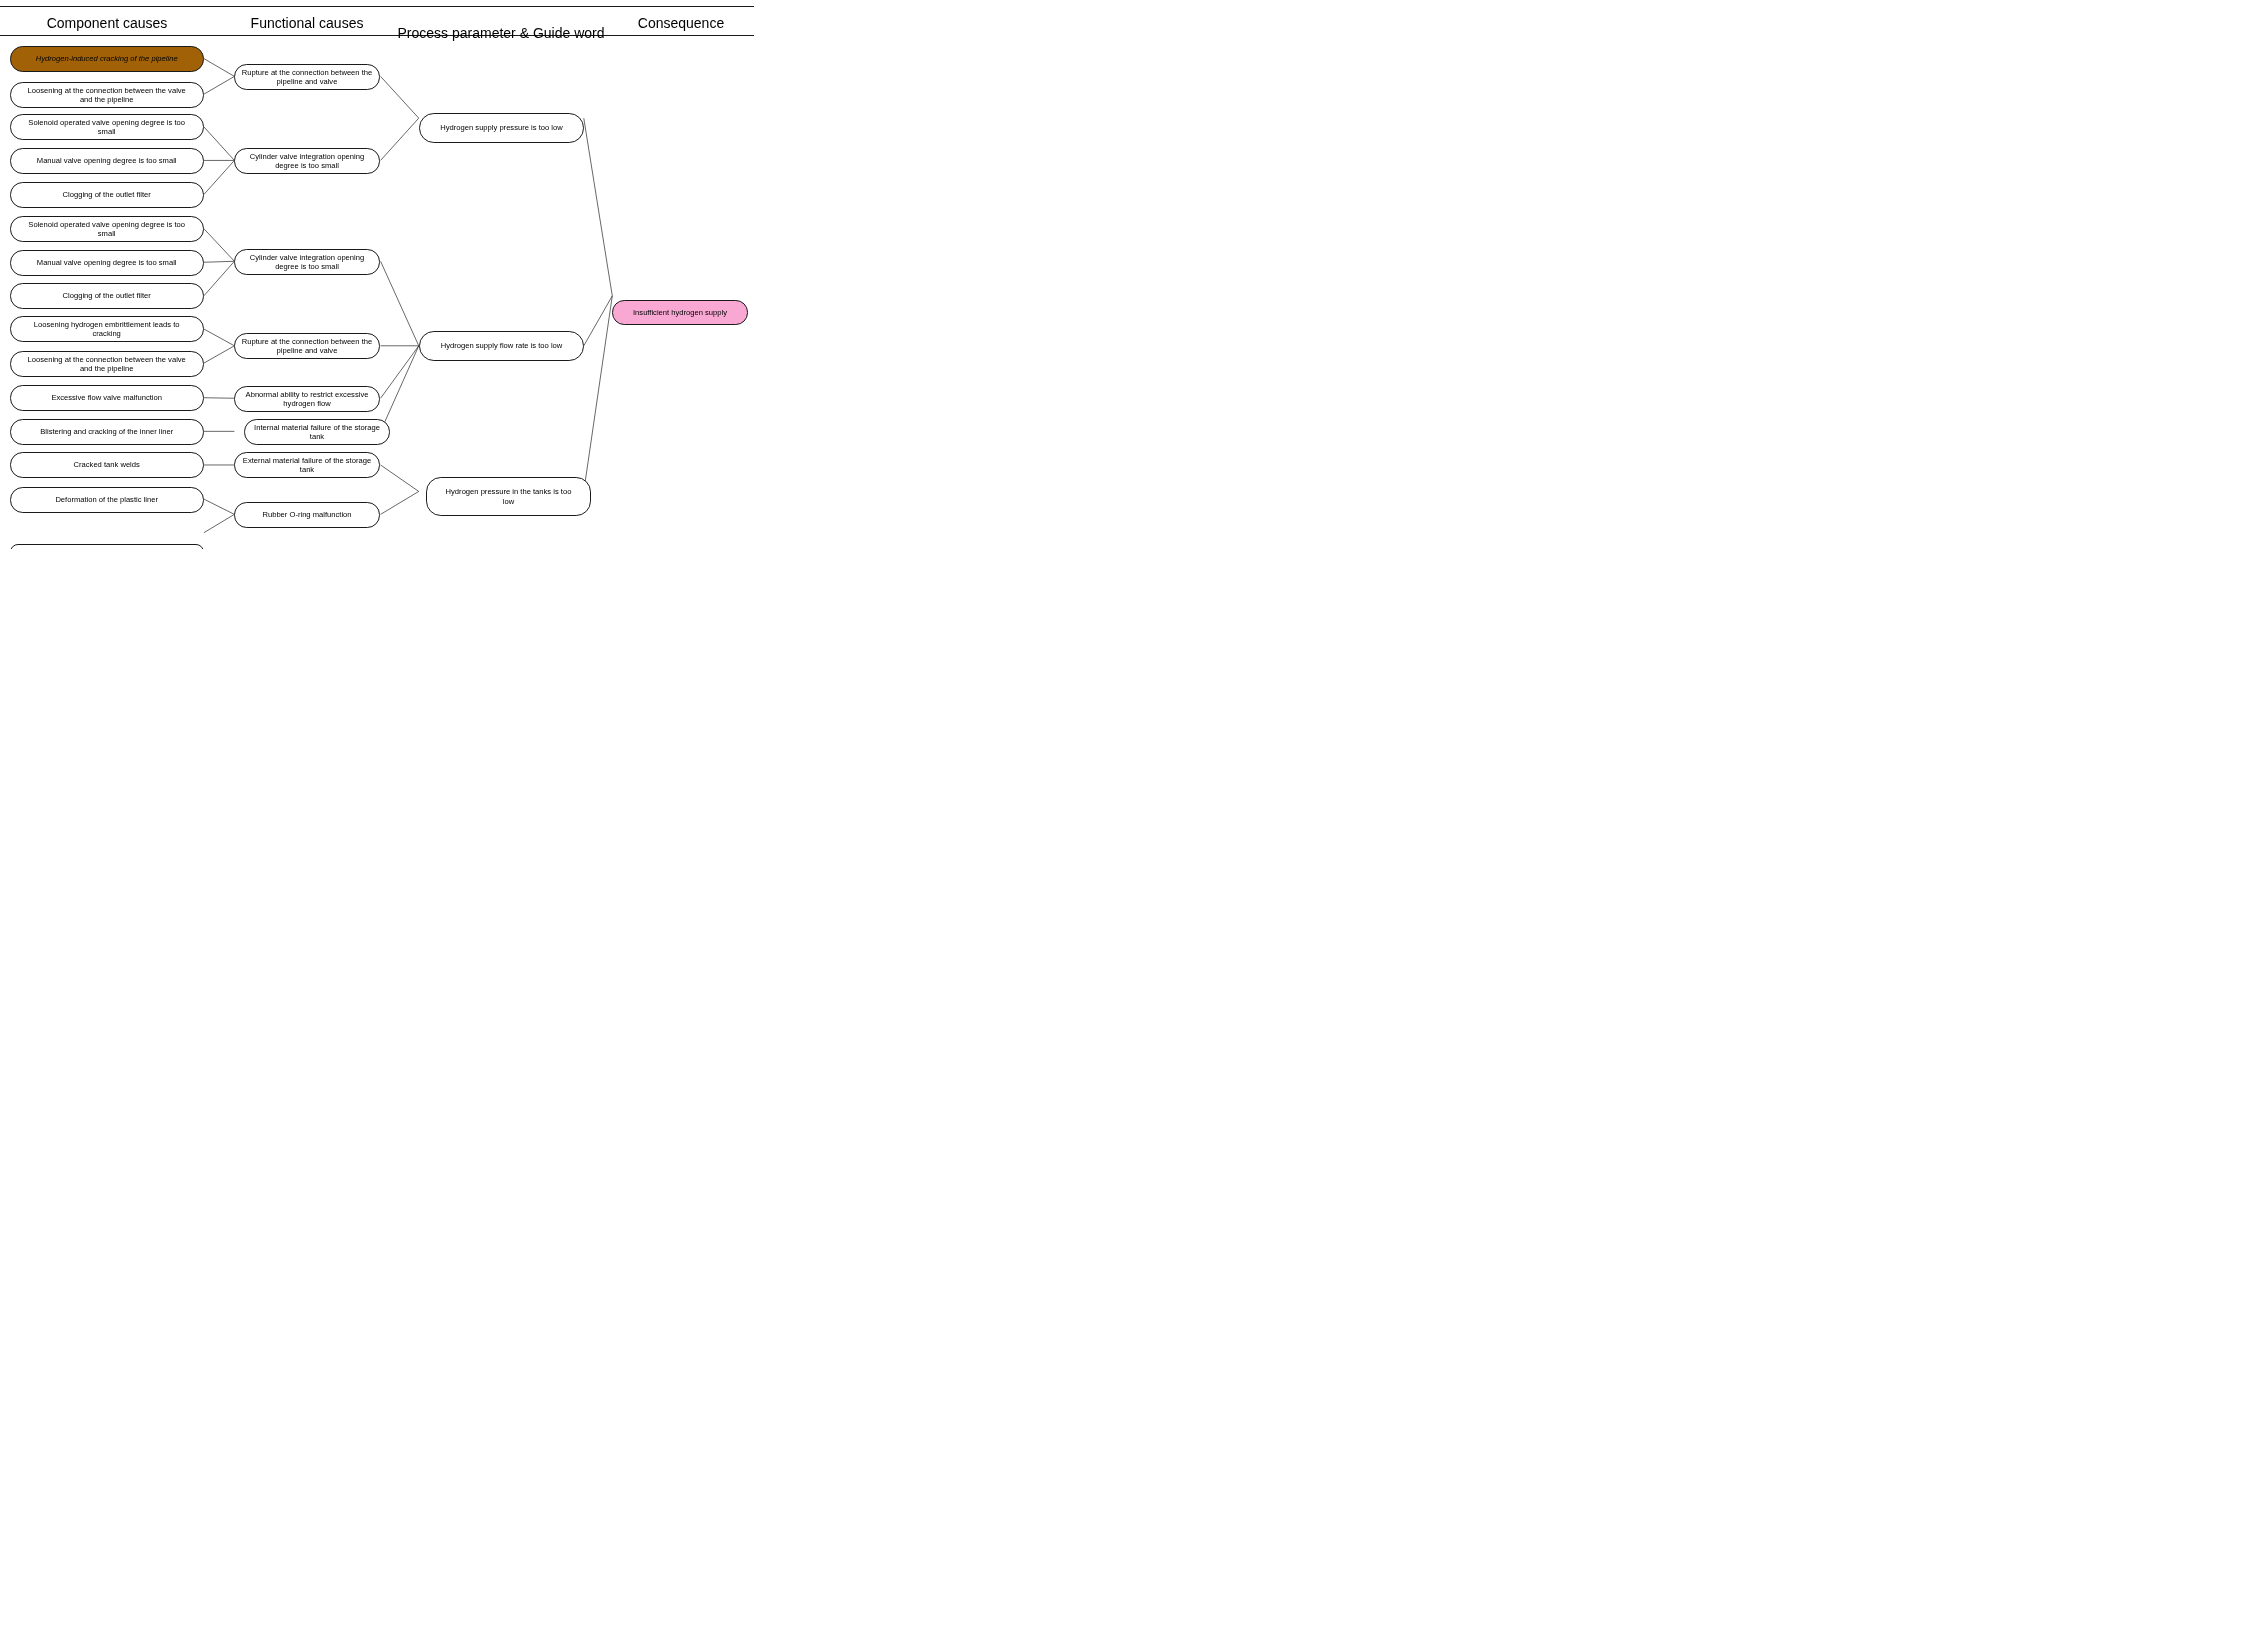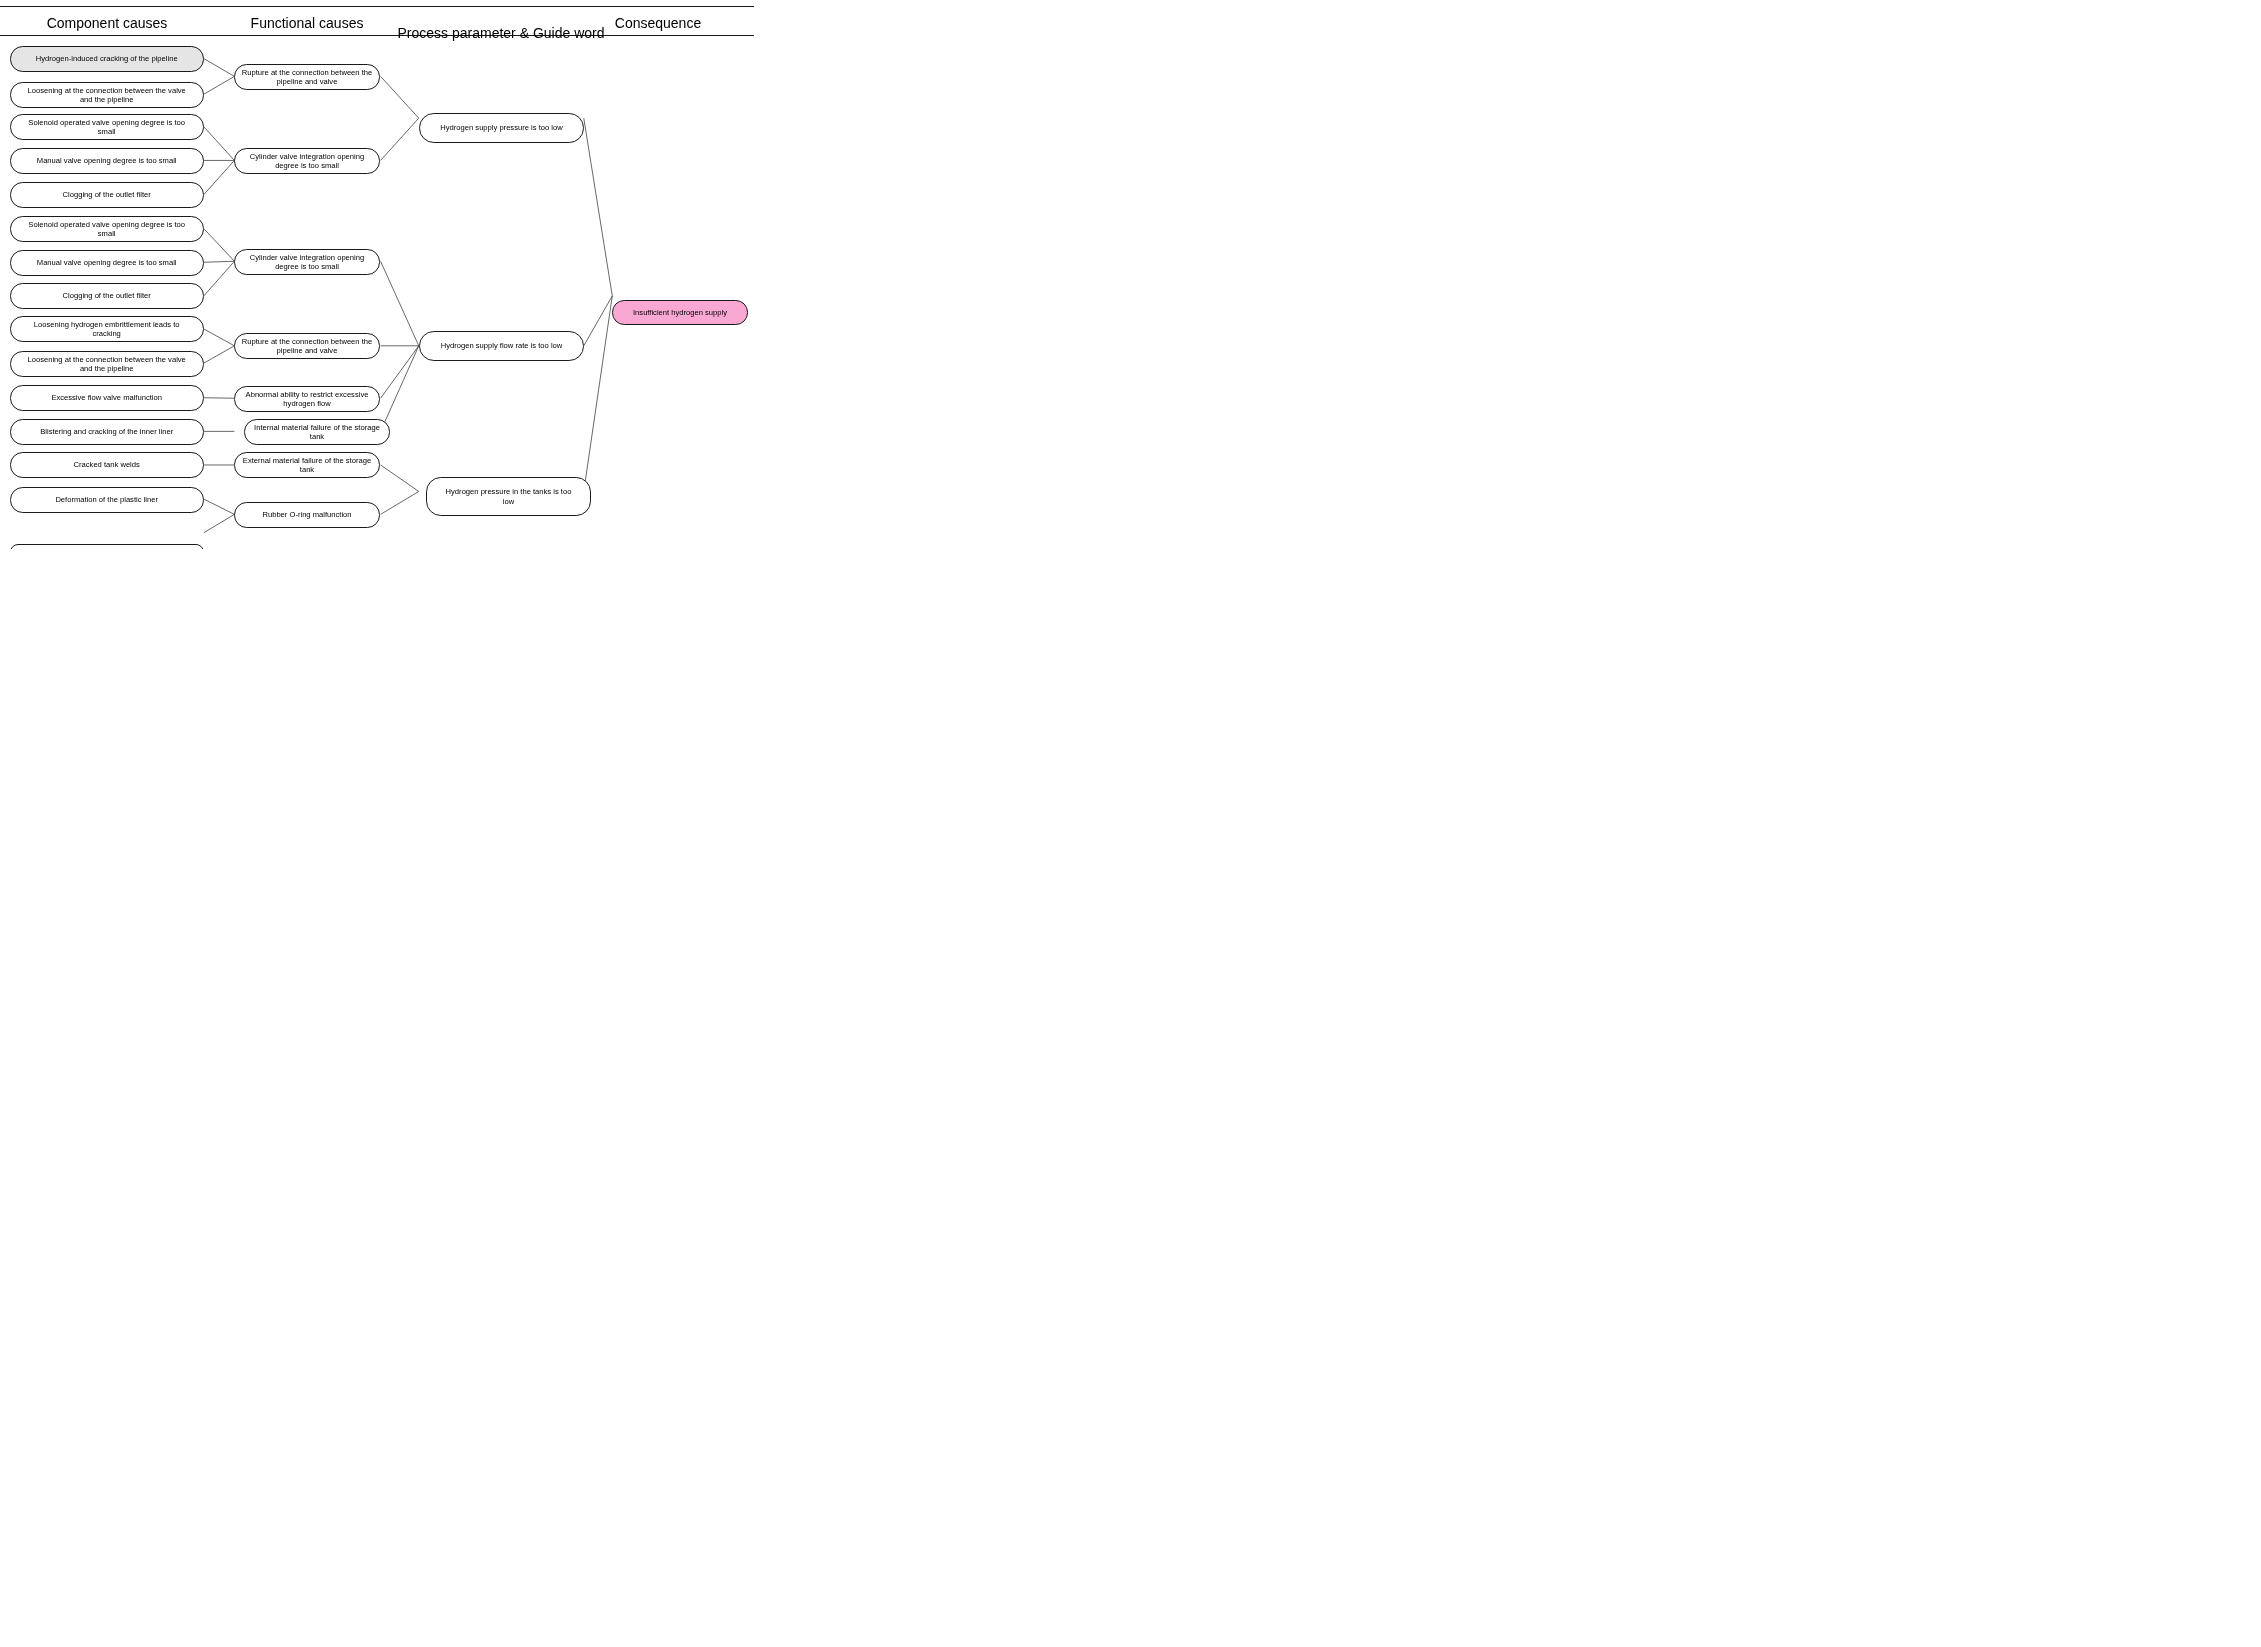--- a/index.html
+++ b/index.html
@@ -52,21 +52,21 @@
 </head>
 <body>
 
 <div id="canvas">
   <div class="rule" style="top: 6.1px; background: rgb(26, 26, 26);"></div>
   <div class="rule" style="top: 35px; background: rgb(26, 26, 26);"></div>
 
   <div class="col-header" style="left:107px;">Component causes</div>
   <div class="col-header" style="left:307px;">Functional causes</div>
   <div class="col-header" style="left:501px;margin-top:10px;">Process parameter &amp; Guide word</div>
-  <div class="col-header" style="left:658px;text-align:right;">Consequence</div>
+  <div class="col-header" style="left:681px;text-align:right;">Consequence</div>
 
   <svg id="edge-layer" xmlns="http://www.w3.org/2000/svg" viewBox="0 0 1480 1078" width="754" height="549">
       <line x1="400" y1="115" x2="460" y2="150" stroke="#1a1a1a" stroke-width="1.3"></line>
       <line x1="400" y1="185" x2="460" y2="150" stroke="#1a1a1a" stroke-width="1.3"></line>
       <line x1="400" y1="249" x2="460" y2="315" stroke="#1a1a1a" stroke-width="1.3"></line>
       <line x1="400" y1="315" x2="460" y2="315" stroke="#1a1a1a" stroke-width="1.3"></line>
       <line x1="400" y1="382" x2="460" y2="315" stroke="#1a1a1a" stroke-width="1.3"></line>
       <line x1="400" y1="449" x2="460" y2="513" stroke="#1a1a1a" stroke-width="1.3"></line>
       <line x1="400" y1="515" x2="460" y2="513" stroke="#1a1a1a" stroke-width="1.3"></line>
       <line x1="400" y1="581" x2="460" y2="513" stroke="#1a1a1a" stroke-width="1.3"></line>
@@ -83,21 +83,21 @@
       <line x1="747" y1="679" x2="822" y2="679" stroke="#1a1a1a" stroke-width="1.3"></line>
       <line x1="747" y1="782" x2="822" y2="679" stroke="#1a1a1a" stroke-width="1.3"></line>
       <line x1="747" y1="847" x2="822" y2="679" stroke="#1a1a1a" stroke-width="1.3"></line>
       <line x1="747" y1="913" x2="822" y2="965" stroke="#1a1a1a" stroke-width="1.3"></line>
       <line x1="747" y1="1010" x2="822" y2="965" stroke="#1a1a1a" stroke-width="1.3"></line>
       <line x1="1146" y1="232" x2="1202" y2="581" stroke="#1a1a1a" stroke-width="1.3"></line>
       <line x1="1146" y1="679" x2="1202" y2="581" stroke="#1a1a1a" stroke-width="1.3"></line>
       <line x1="1146" y1="965" x2="1202" y2="581" stroke="#1a1a1a" stroke-width="1.3"></line>
     </svg>
   <div id="node-layer">
-      <div class="node component" style="left: 9.7px; top: 46px; width: 194px; height: 25.5px; background: #e5e5e5; border-color: rgb(26, 26, 26); color: rgb(0, 0, 0);">Hydrogen-induced cracking of the pipeline</div>
+      <div class="node component" style="left: 9.7px; top: 46px; width: 194px; height: 25.5px; background: #a16207; border-color: rgb(26, 26, 26); color: rgb(0, 0, 0); font-style: italic;">Hydrogen-induced cracking of the pipeline</div>
       <div class="node component" style="left: 9.7px; top: 82px; width: 194px; height: 25.5px; background: rgb(255, 255, 255); border-color: rgb(26, 26, 26); color: rgb(0, 0, 0);">Loosening at the connection between the valve and the pipeline</div>
       <div class="node component" style="left: 9.7px; top: 114px; width: 194px; height: 25.5px; background: rgb(255, 255, 255); border-color: rgb(26, 26, 26); color: rgb(0, 0, 0);">Solenoid operated valve opening degree is too small</div>
       <div class="node component" style="left: 9.7px; top: 148px; width: 194px; height: 25.5px; background: rgb(255, 255, 255); border-color: rgb(26, 26, 26); color: rgb(0, 0, 0);">Manual valve opening degree is too small</div>
       <div class="node component" style="left: 9.7px; top: 182px; width: 194px; height: 25.5px; background: rgb(255, 255, 255); border-color: rgb(26, 26, 26); color: rgb(0, 0, 0);">Clogging of the outlet filter</div>
       <div class="node component" style="left: 9.7px; top: 216px; width: 194px; height: 25.5px; background: rgb(255, 255, 255); border-color: rgb(26, 26, 26); color: rgb(0, 0, 0);">Solenoid operated valve opening degree is too small</div>
       <div class="node component" style="left: 9.7px; top: 250px; width: 194px; height: 25.5px; background: rgb(255, 255, 255); border-color: rgb(26, 26, 26); color: rgb(0, 0, 0);">Manual valve opening degree is too small</div>
       <div class="node component" style="left: 9.7px; top: 283px; width: 194px; height: 25.5px; background: rgb(255, 255, 255); border-color: rgb(26, 26, 26); color: rgb(0, 0, 0);">Clogging of the outlet filter</div>
       <div class="node component" style="left: 9.7px; top: 316px; width: 194px; height: 25.5px; background: rgb(255, 255, 255); border-color: rgb(26, 26, 26); color: rgb(0, 0, 0);">Loosening hydrogen embrittlement leads to cracking</div>
       <div class="node component" style="left: 9.7px; top: 351px; width: 194px; height: 25.5px; background: rgb(255, 255, 255); border-color: rgb(26, 26, 26); color: rgb(0, 0, 0);">Loosening at the connection between the valve and the pipeline</div>
       <div class="node component" style="left: 9.7px; top: 385px; width: 194px; height: 25.5px; background: rgb(255, 255, 255); border-color: rgb(26, 26, 26); color: rgb(0, 0, 0);">Excessive flow valve malfunction</div>

